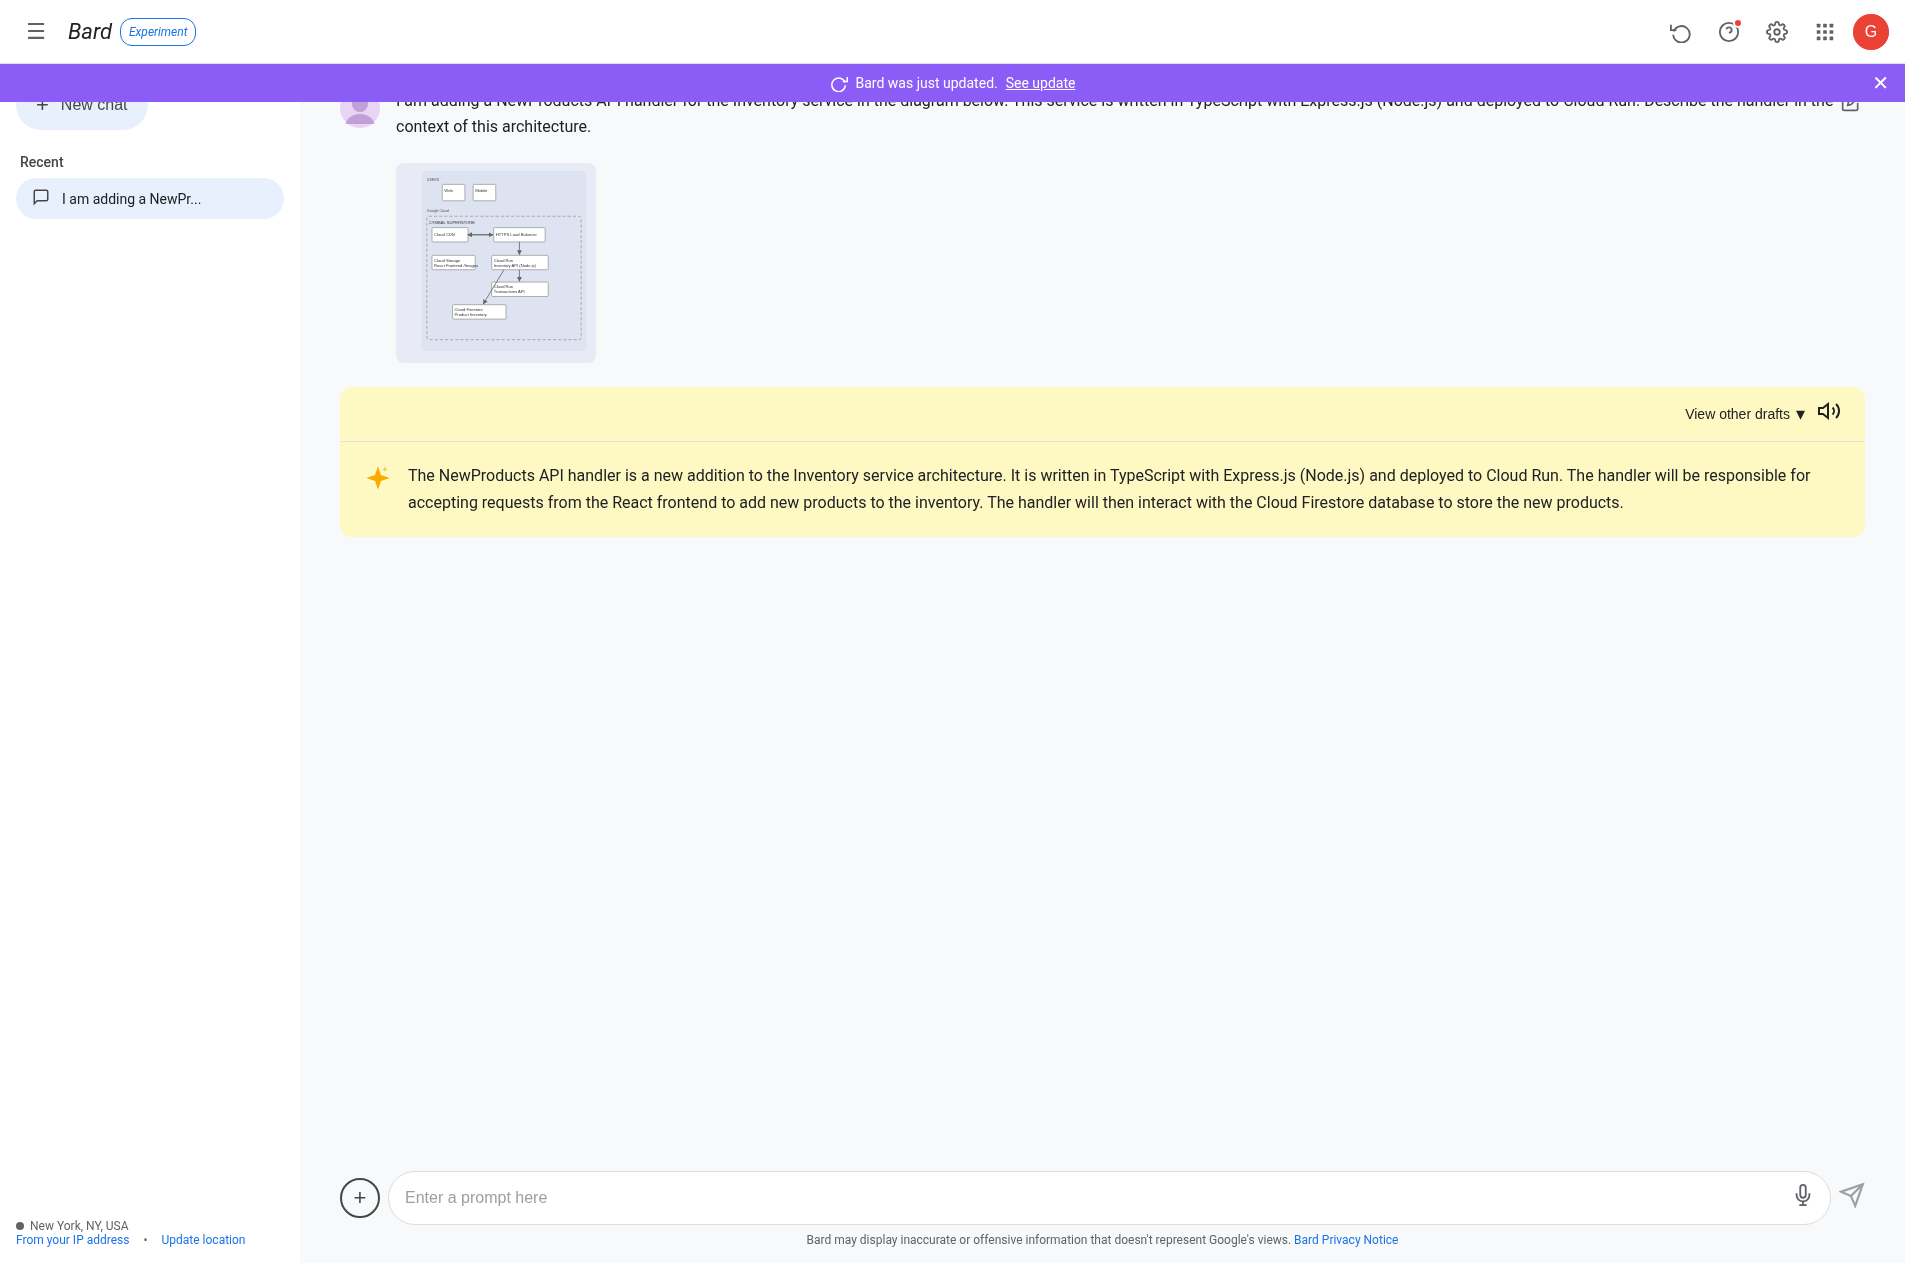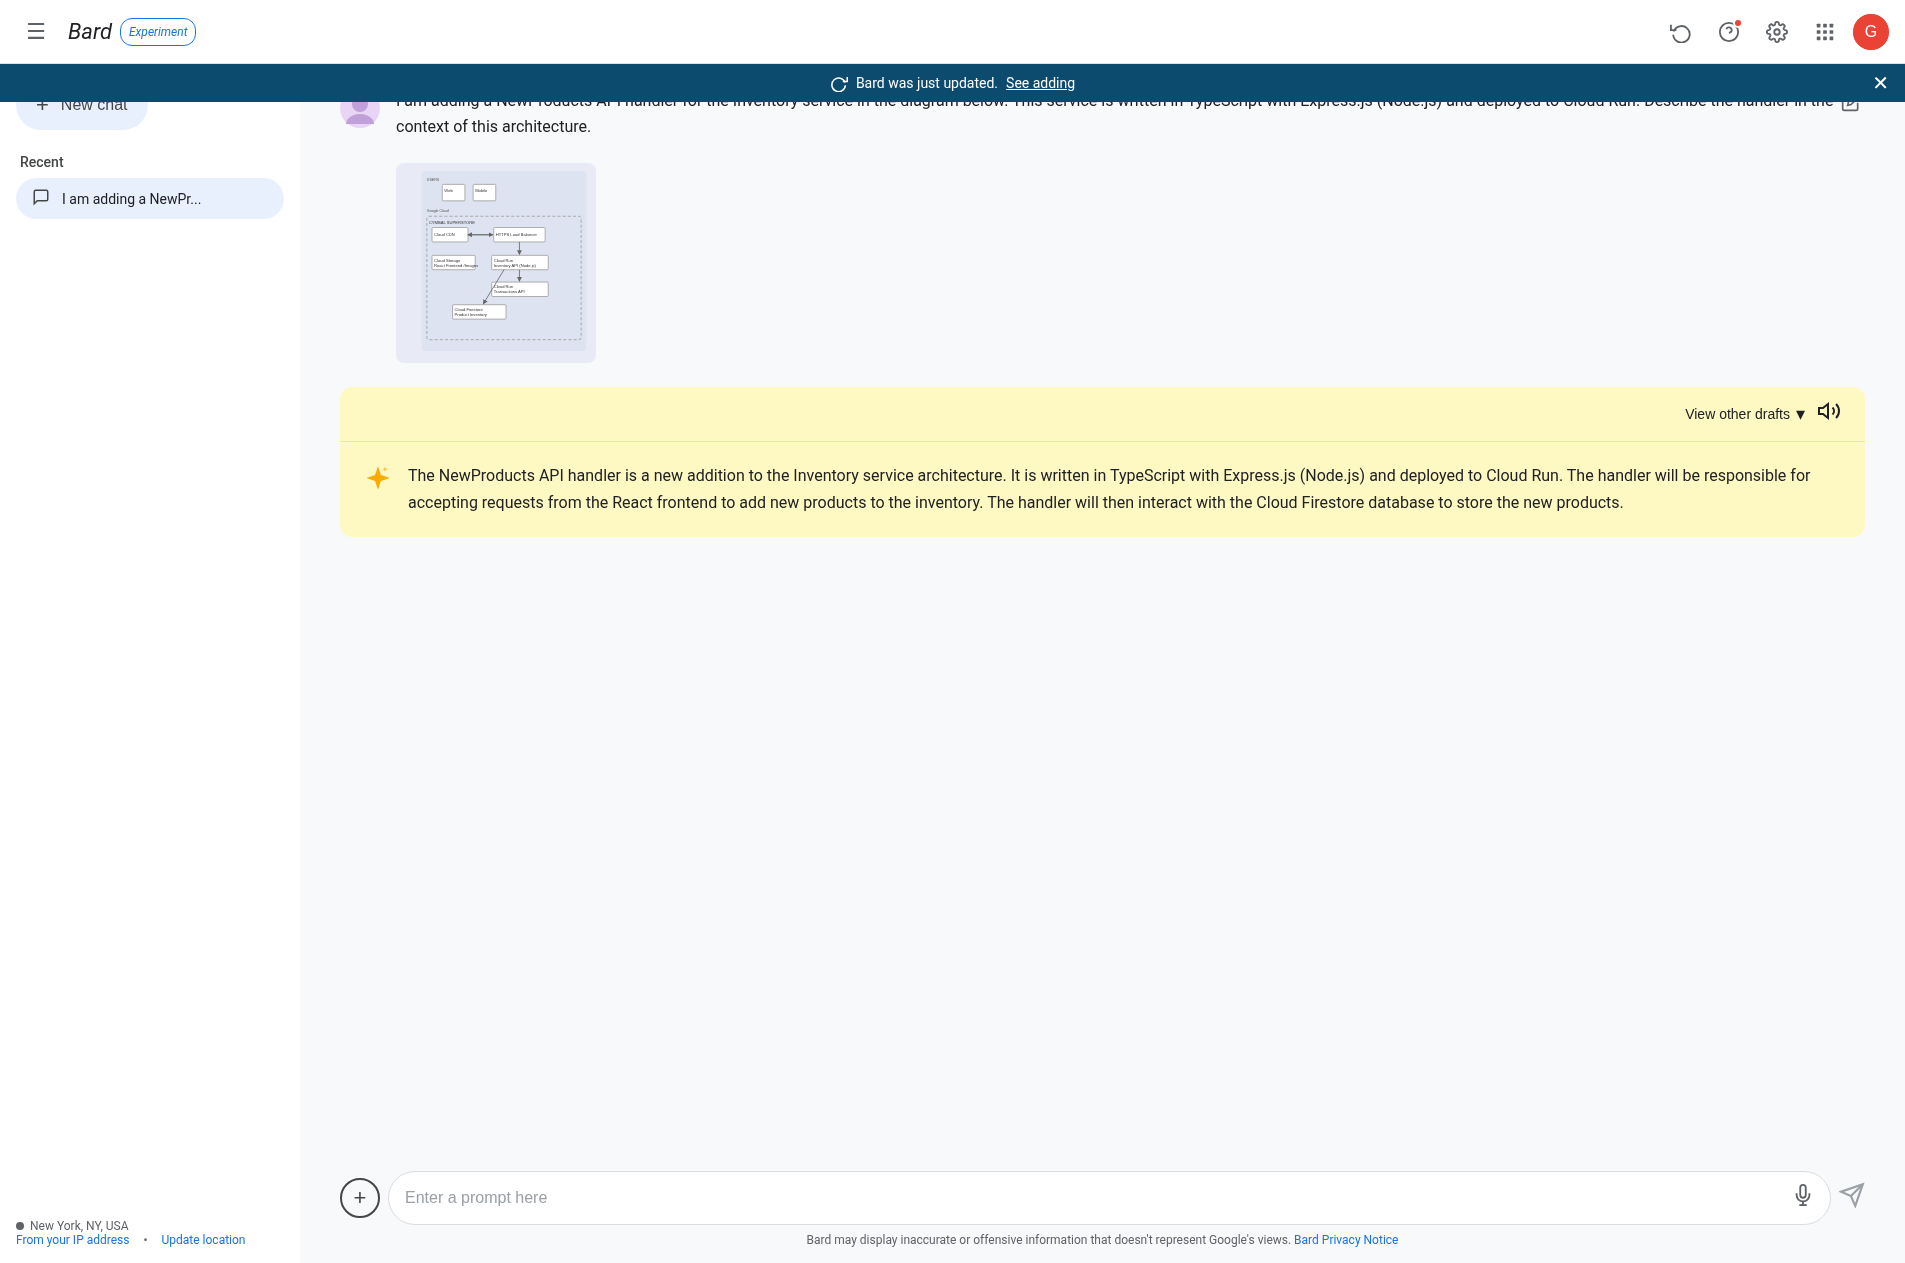--- a/index.html
+++ b/index.html
@@ -78,21 +78,21 @@
       border: none;
       cursor: pointer;
       overflow: hidden;
     }
 
     
     .banner {
       position: fixed;
       top: 64px;
       left: 0; right: 0;
-      background: #0c4a6e;
+      background: #8b5cf6;
       color: #fff;
       display: flex;
       align-items: center;
       justify-content: center;
       gap: 8px;
       padding: 10px 16px;
       font-size: 14px;
       z-index: 99;
     }
     .banner-link {
@@ -462,21 +462,21 @@
     </button>
   </div>
 </header>
 
 <div class="banner">
   <svg width="18" height="18" viewBox="0 0 24 24" fill="none" stroke="white" stroke-width="2">
     <polyline points="23 4 23 10 17 10"></polyline>
     <path d="M20.49 15a9 9 0 1 1-.49-3.51"></path>
   </svg>
   <span>Bard was just updated.</span>
-  <span class="banner-link">See adding</span>
+  <span class="banner-link">See update</span>
   <button class="banner-close">✕</button>
 </div>
 
 <div class="layout">
 
   <aside class="sidebar">
     <button class="new-chat-btn">
       <span class="new-chat-icon">+</span>
       <span class="new-chat-label">New chat</span>
     </button>

